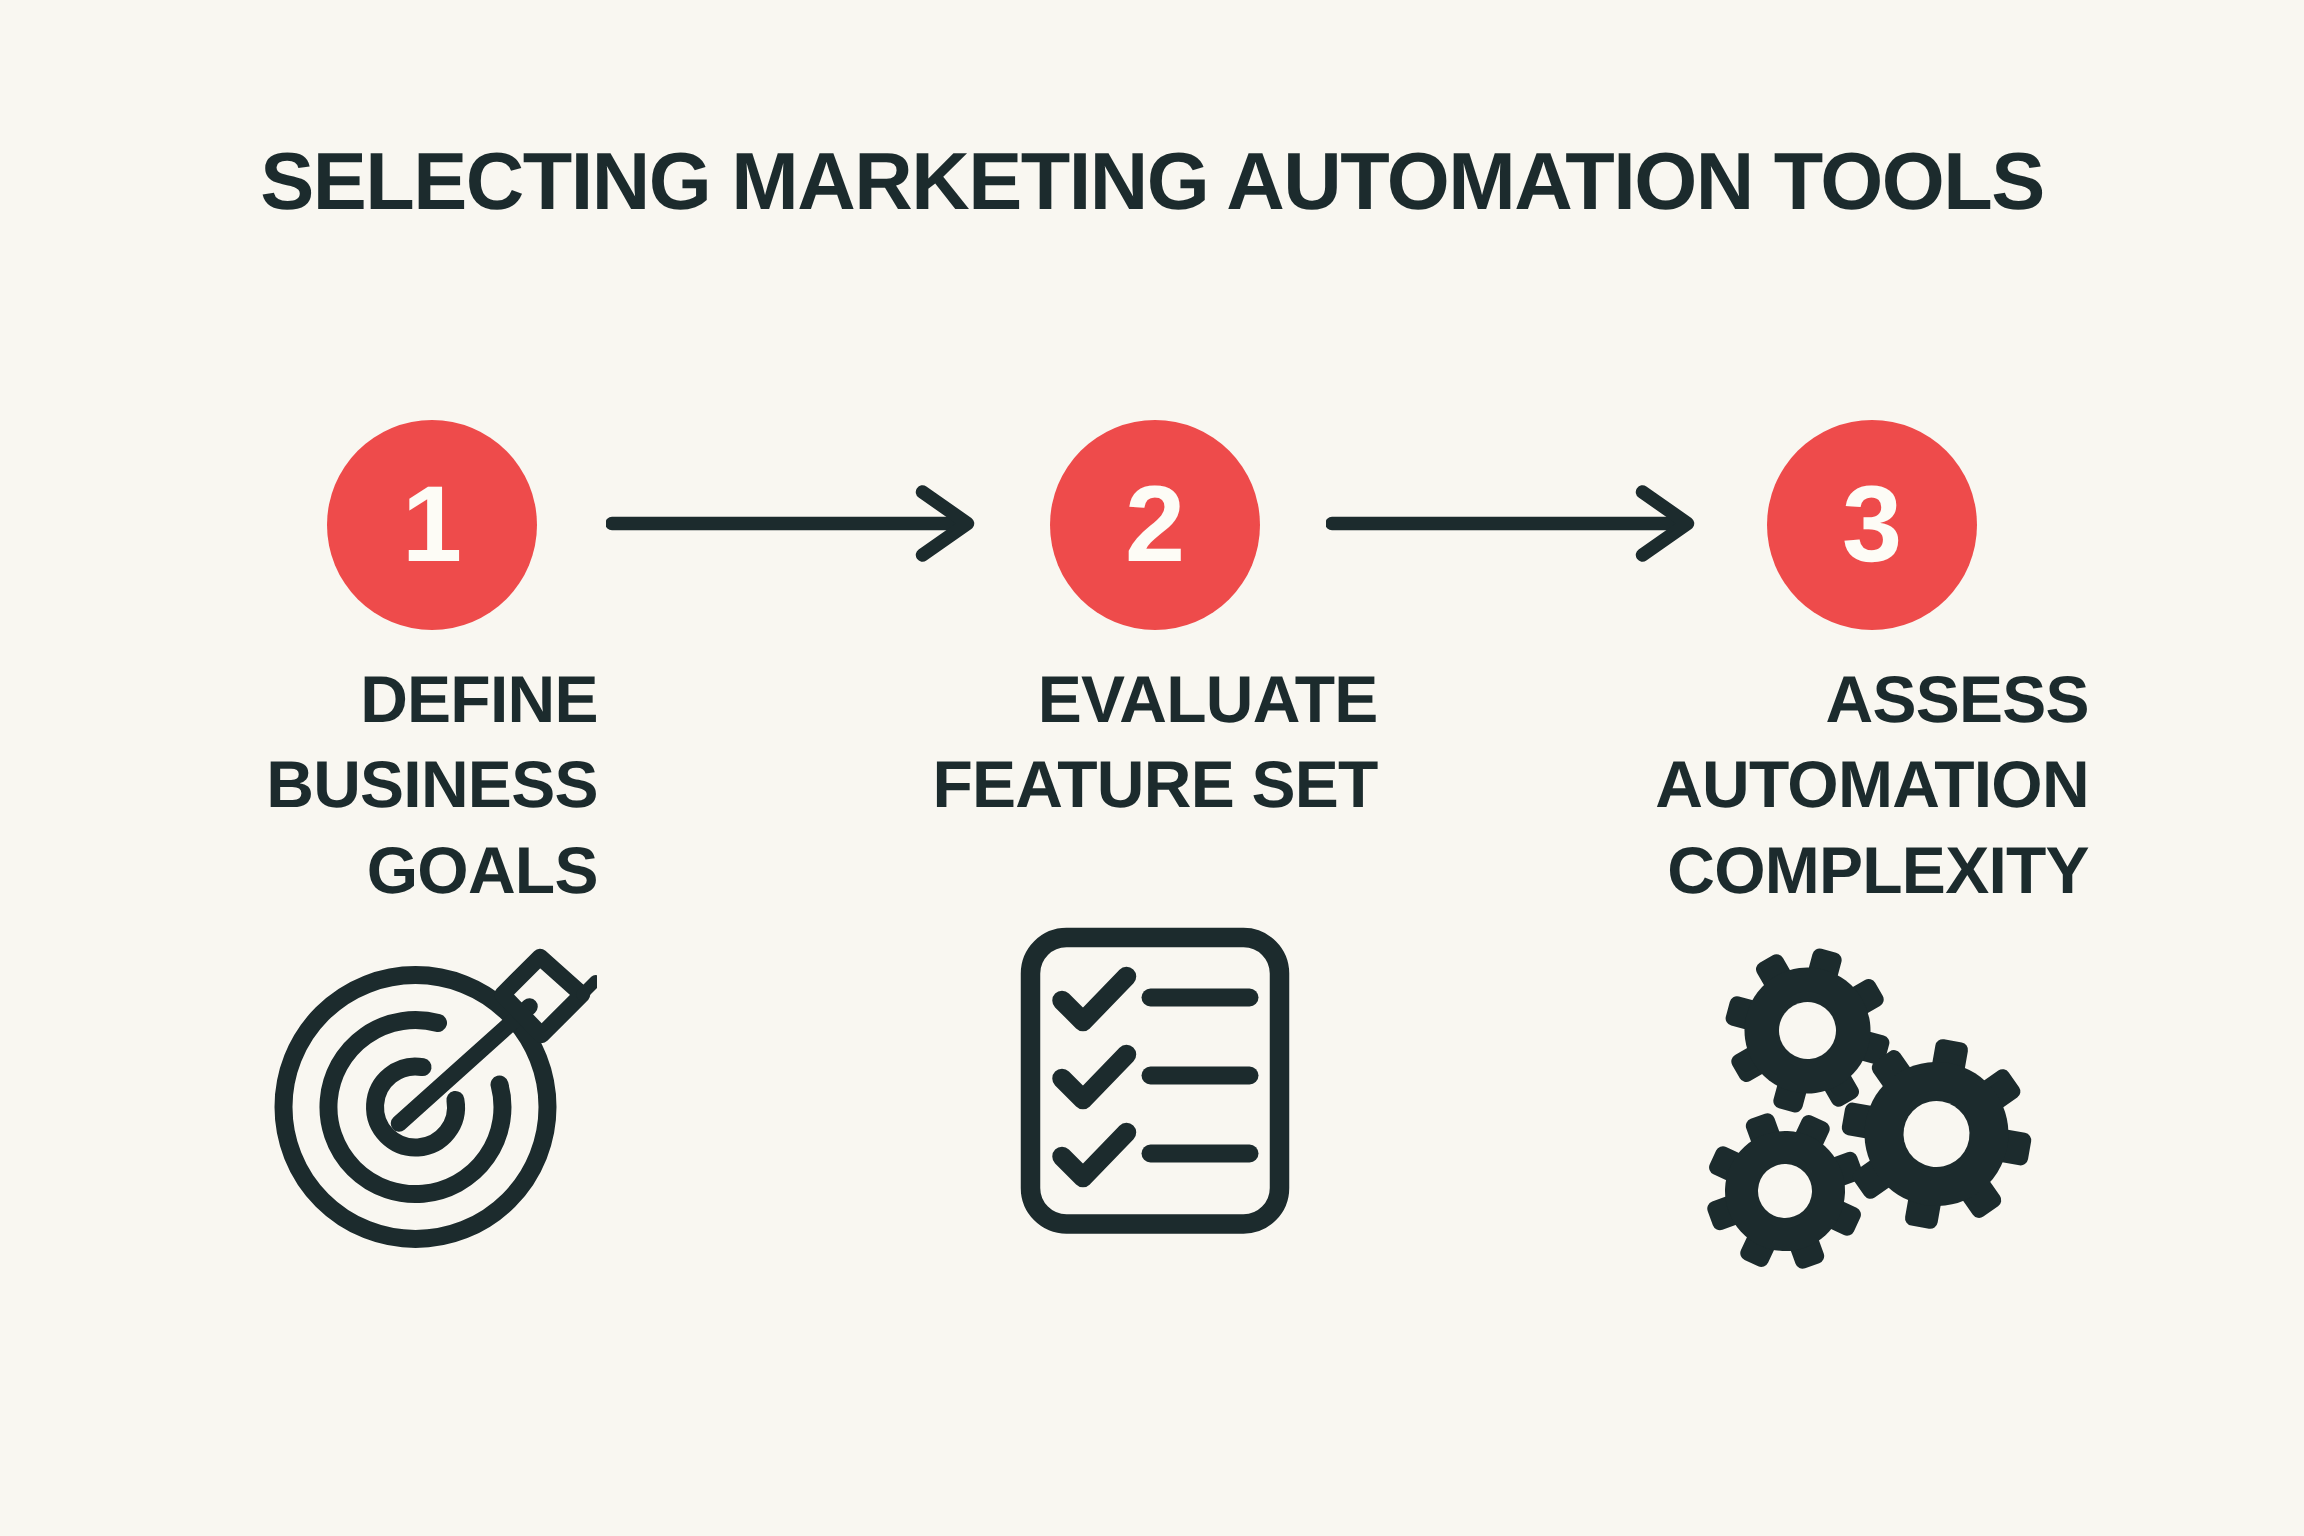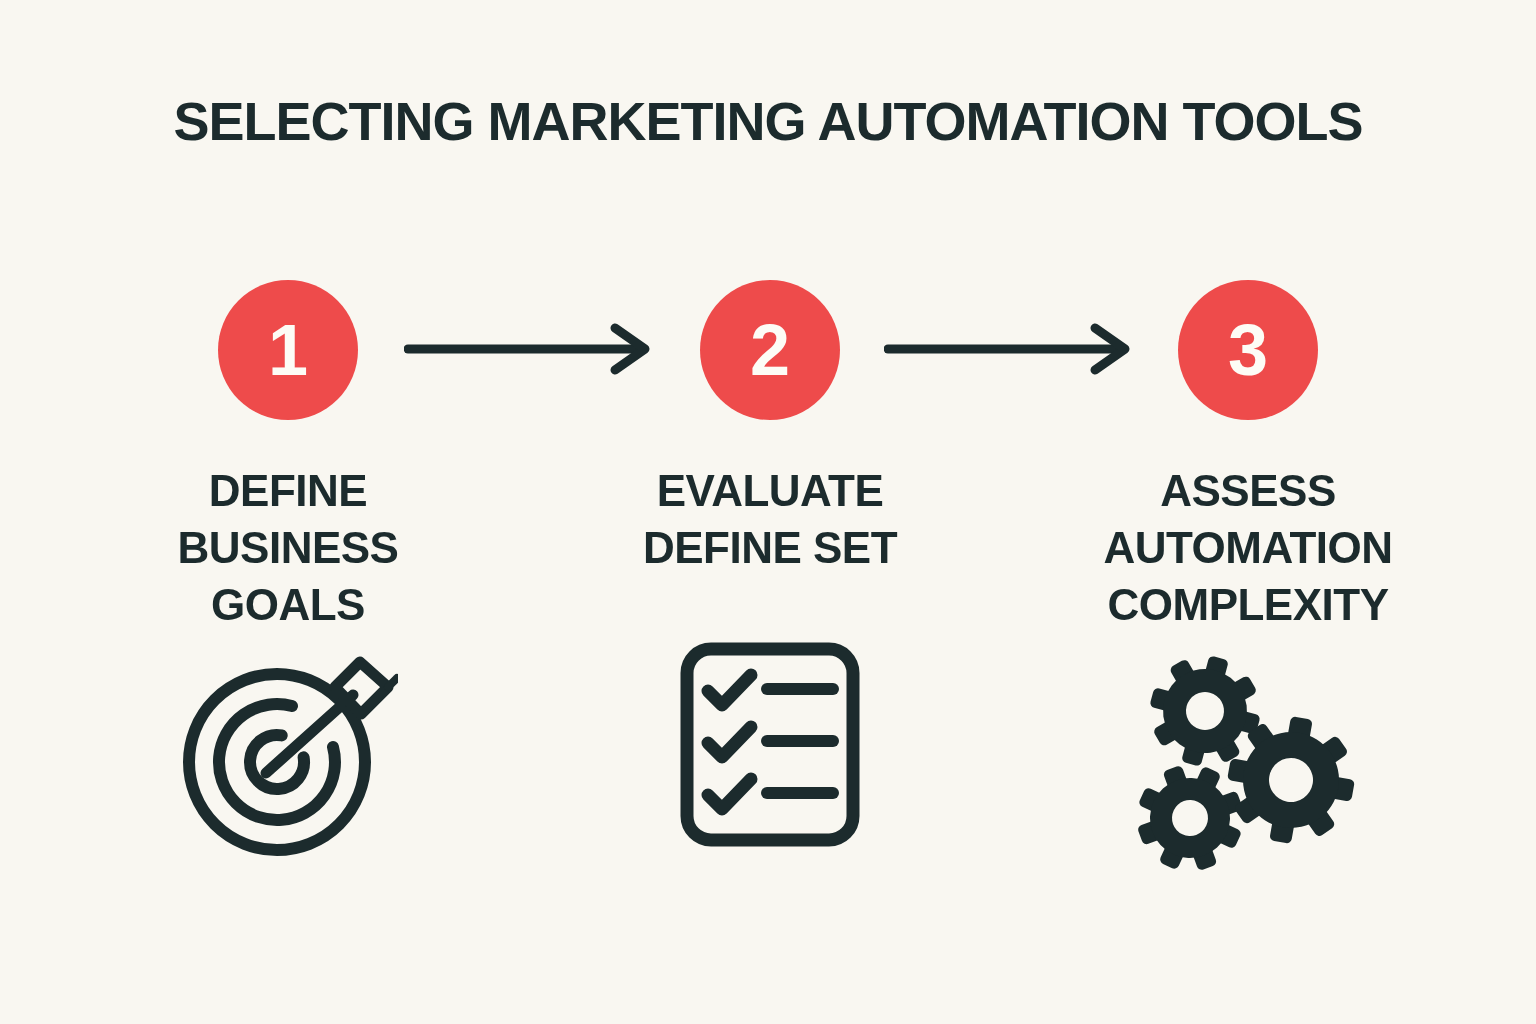--- a/index.html
+++ b/index.html
@@ -54,25 +54,25 @@
     align-items: center;
     justify-content: center;
   }
   .badge-number {
     color: var(--number);
     font-size: 72px;
     font-weight: 700;
     line-height: 1;
   }
   .step-label {
-    margin-top: 42px;
+    margin-top: 18px;
     font-size: 44px;
     font-weight: 700;
     line-height: 57px;
-    text-align: center;
+    text-align: right;
     letter-spacing: -0.5px;
     white-space: pre-line;
     color: var(--ink);
   }
   .icon-wrap { color: var(--ink); }
   .step-1 .icon-wrap { margin-top: 16px; }
   .step-2 .icon-wrap { margin-top: 66px; }
   .step-3 .icon-wrap { margin-top: 20px; }
   .flow-arrow {
     position: absolute;
@@ -106,21 +106,21 @@
         <path d="M 210,38 L 219,29" stroke-width="8"></path>
       </svg>
     </div>
   </div>
 
   <div class="step step-2">
     <div class="badge">
       <span class="badge-number">2</span>
     </div>
     <div class="step-label">EVALUATE
-DEFINE SET</div>
+FEATURE SET</div>
     <div class="icon-wrap">
       <svg width="180" height="205" viewBox="0 0 180 205" fill="none" stroke="currentColor" stroke-linecap="round" stroke-linejoin="round">
         <rect x="7" y="7" width="166" height="191" rx="24" stroke-width="13"></rect>
         <path d="M 28,49 L 42,63 L 71,33" stroke-width="13"></path>
         <path d="M 87,47 H 153" stroke-width="12"></path>
         <path d="M 28,101 L 42,115 L 71,85" stroke-width="13"></path>
         <path d="M 87,99 H 153" stroke-width="12"></path>
         <path d="M 28,153 L 42,167 L 71,137" stroke-width="13"></path>
         <path d="M 87,151 H 153" stroke-width="12"></path>
       </svg>

